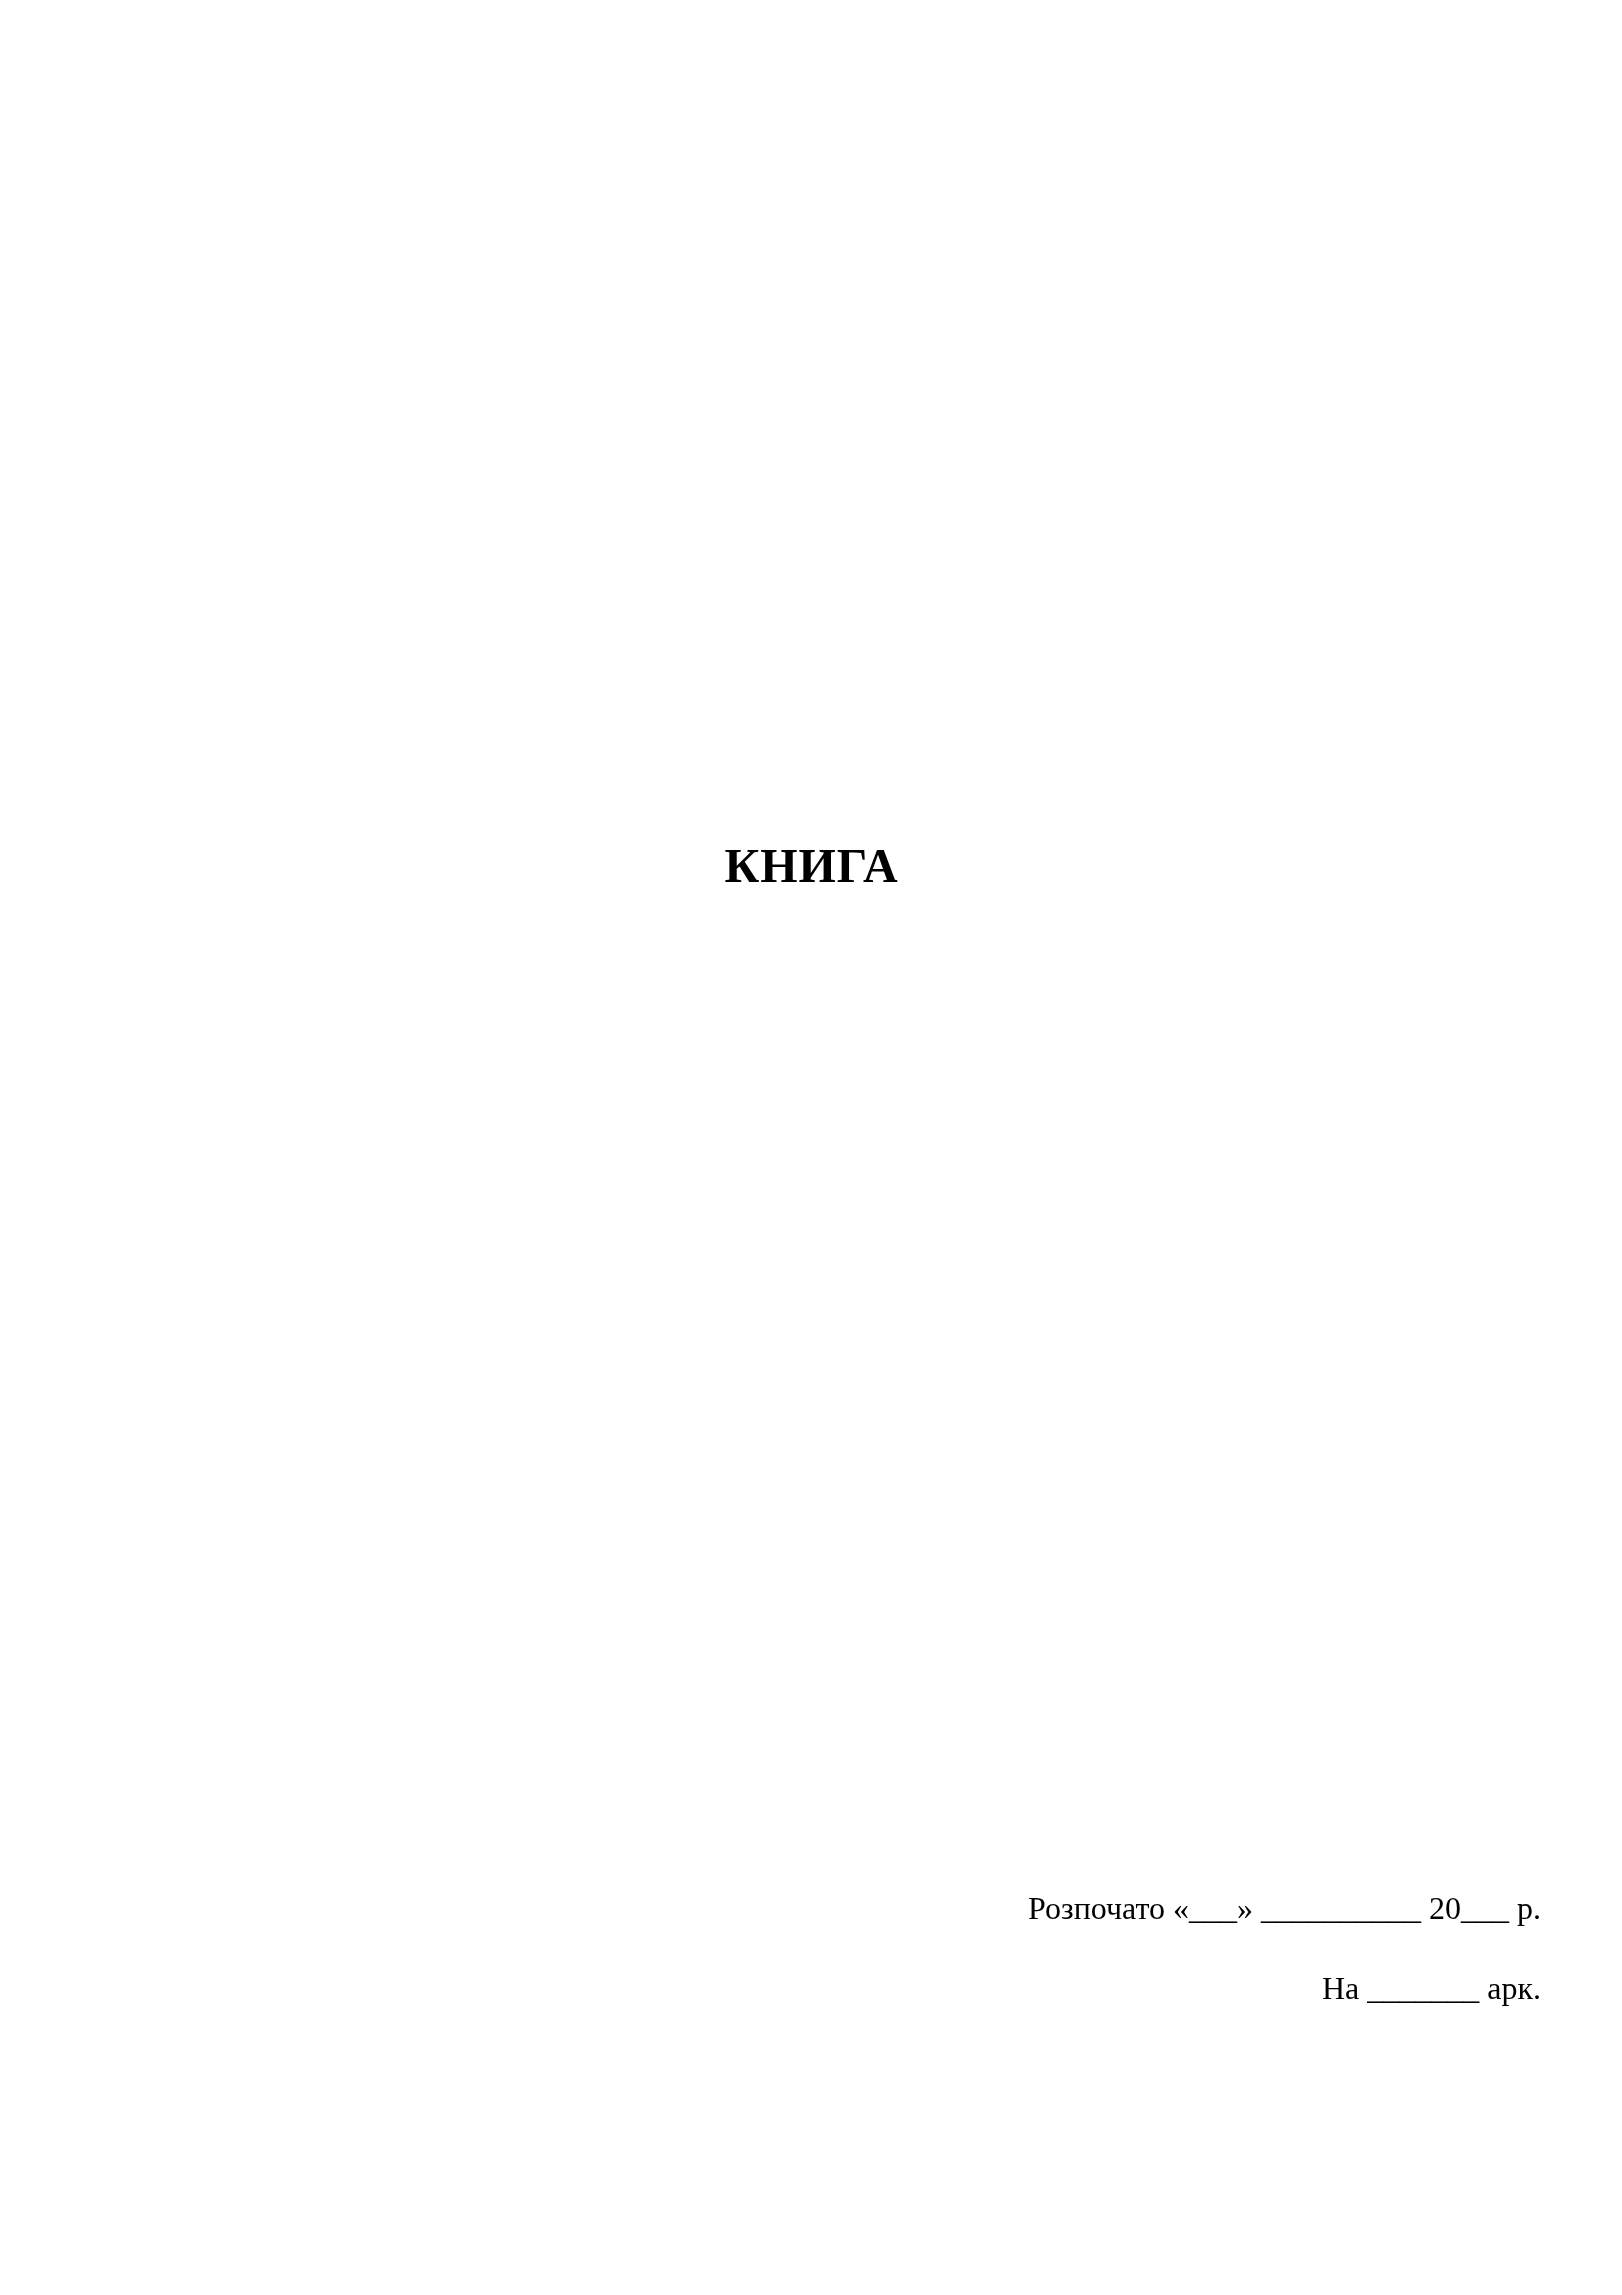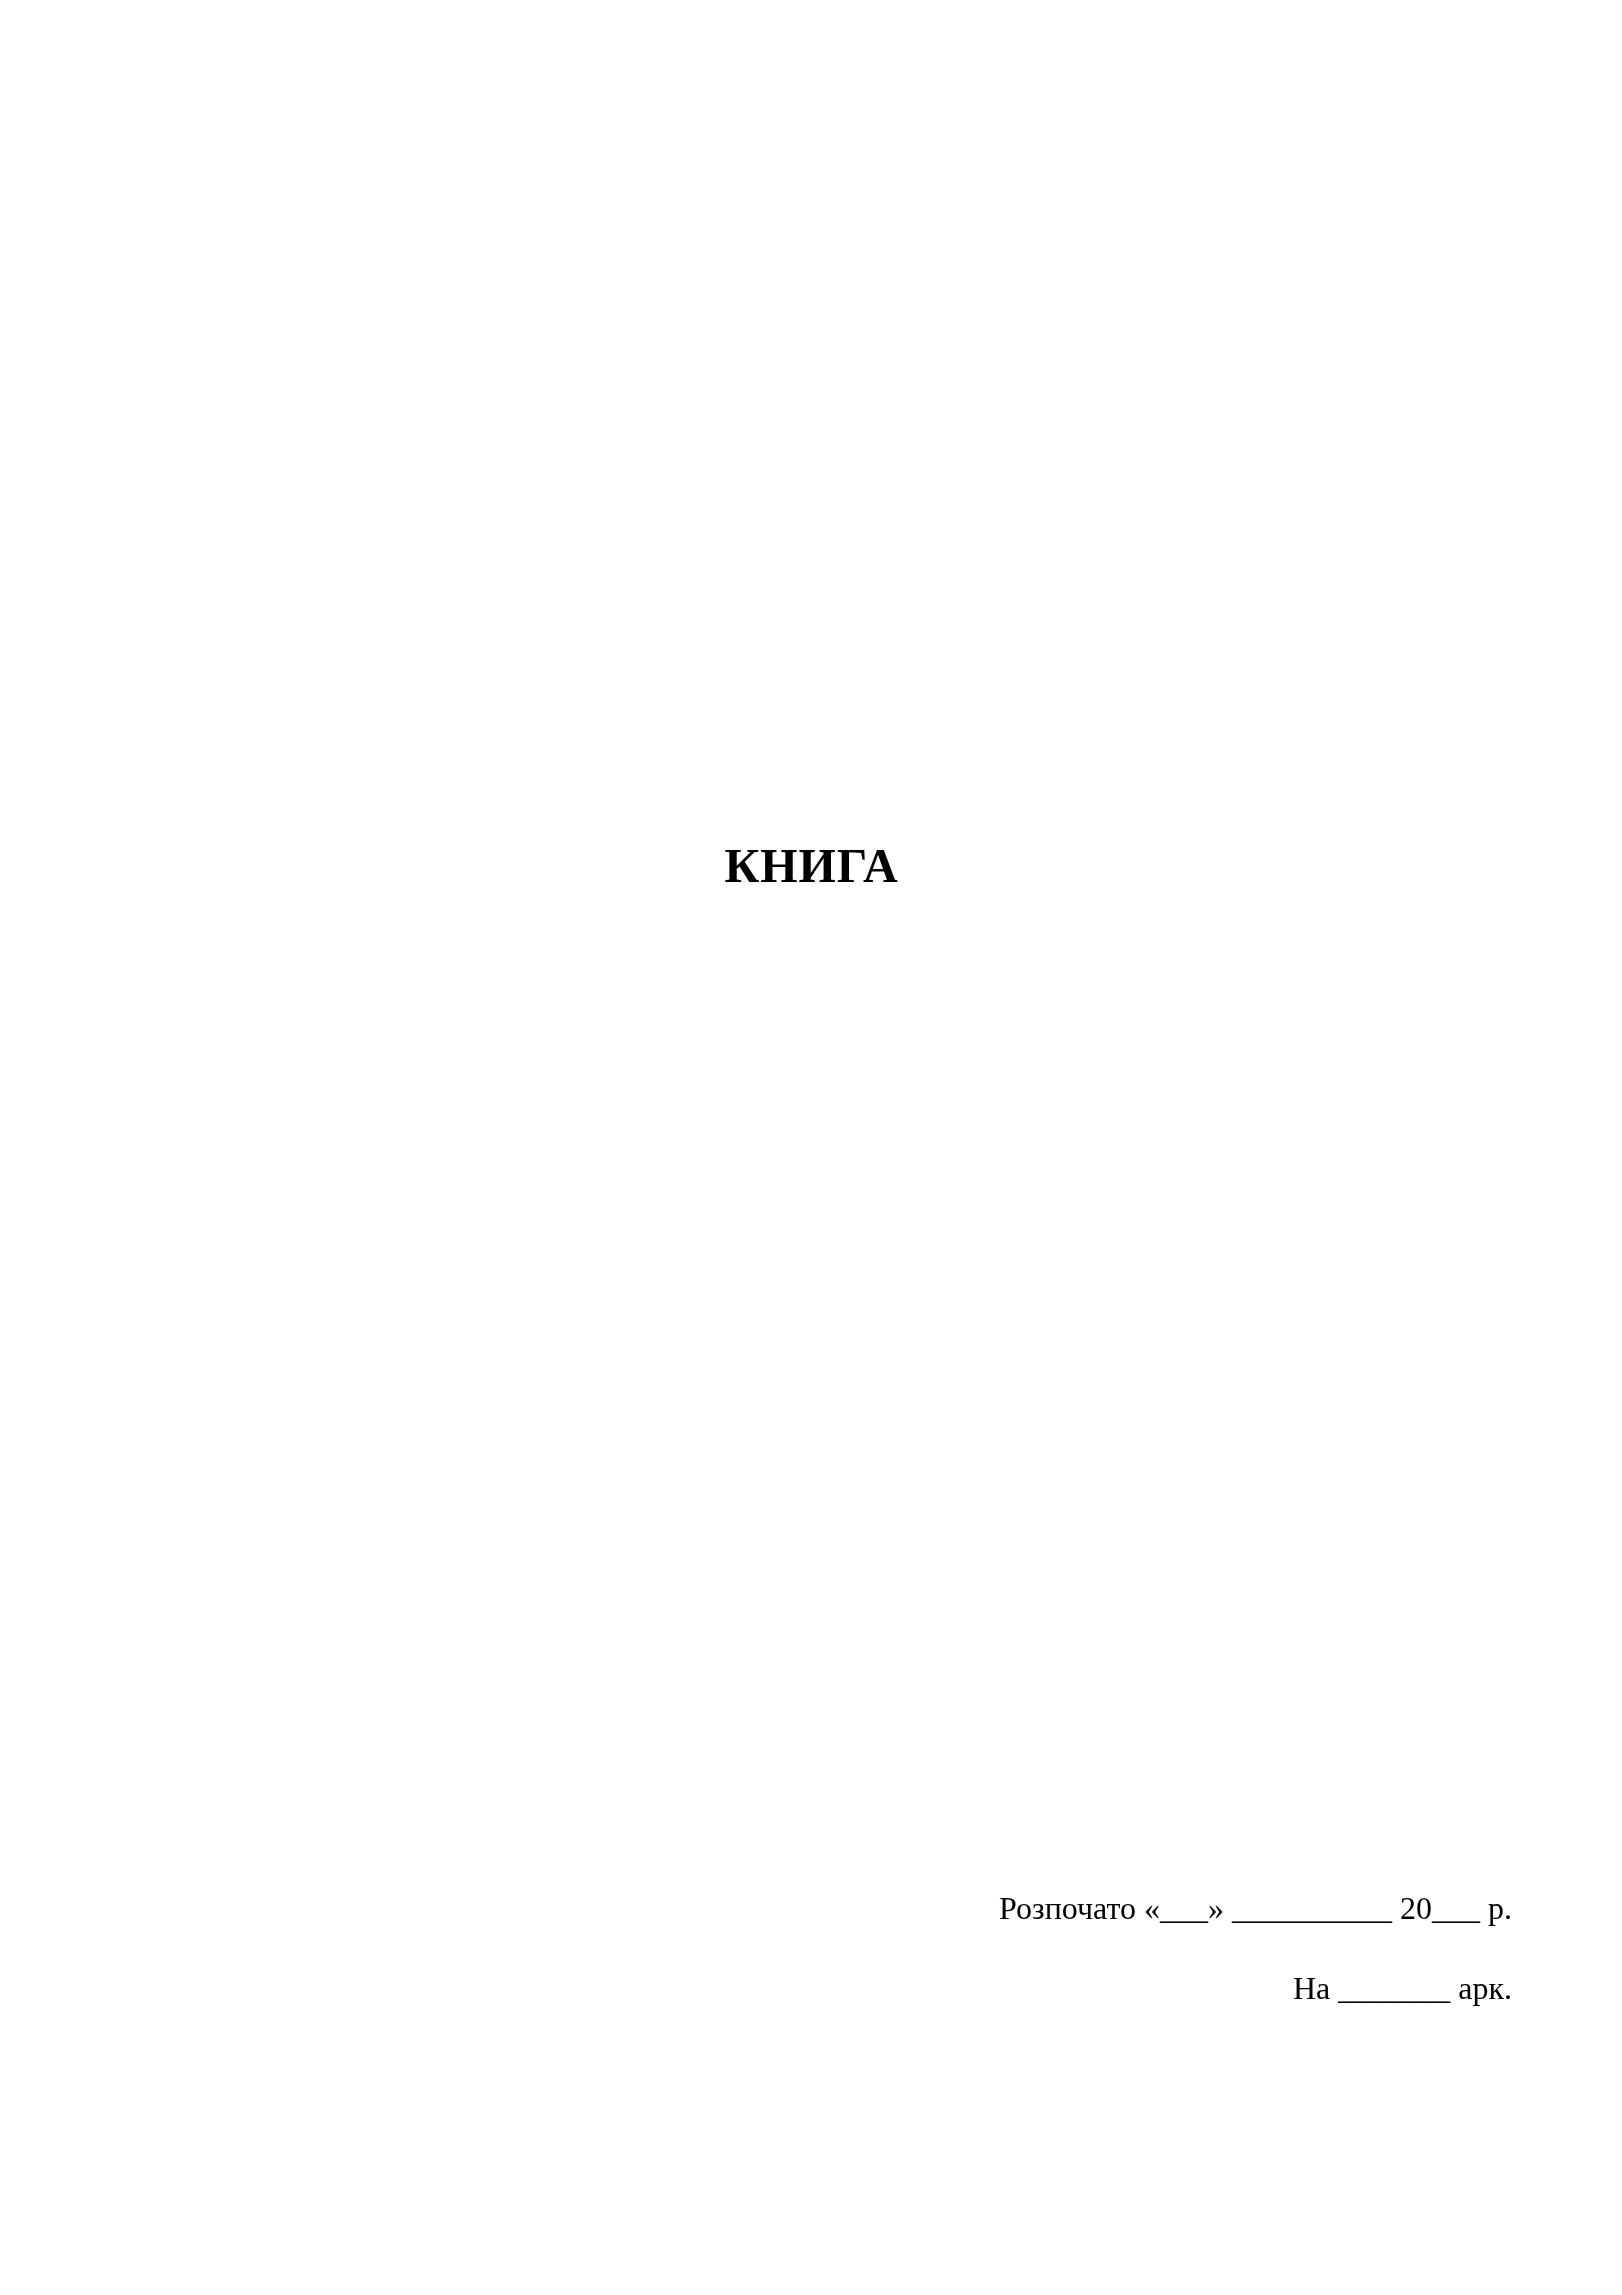--- a/index.html
+++ b/index.html
@@ -66,21 +66,21 @@
 
   
   .bottom-block {
     position: absolute;
     top: 1892px;
     left: 0;
     width: 1623px;
   }
   .field-row {
     text-align: right;
-    padding-right: 111px;
+    padding-right: 82px;
     font-size: 32px;
     line-height: 1.0;
     margin-bottom: 48px;
     white-space: pre;
   }
   .field-row:last-child {
     margin-bottom: 16px;
   }
 </style>
 </head>

